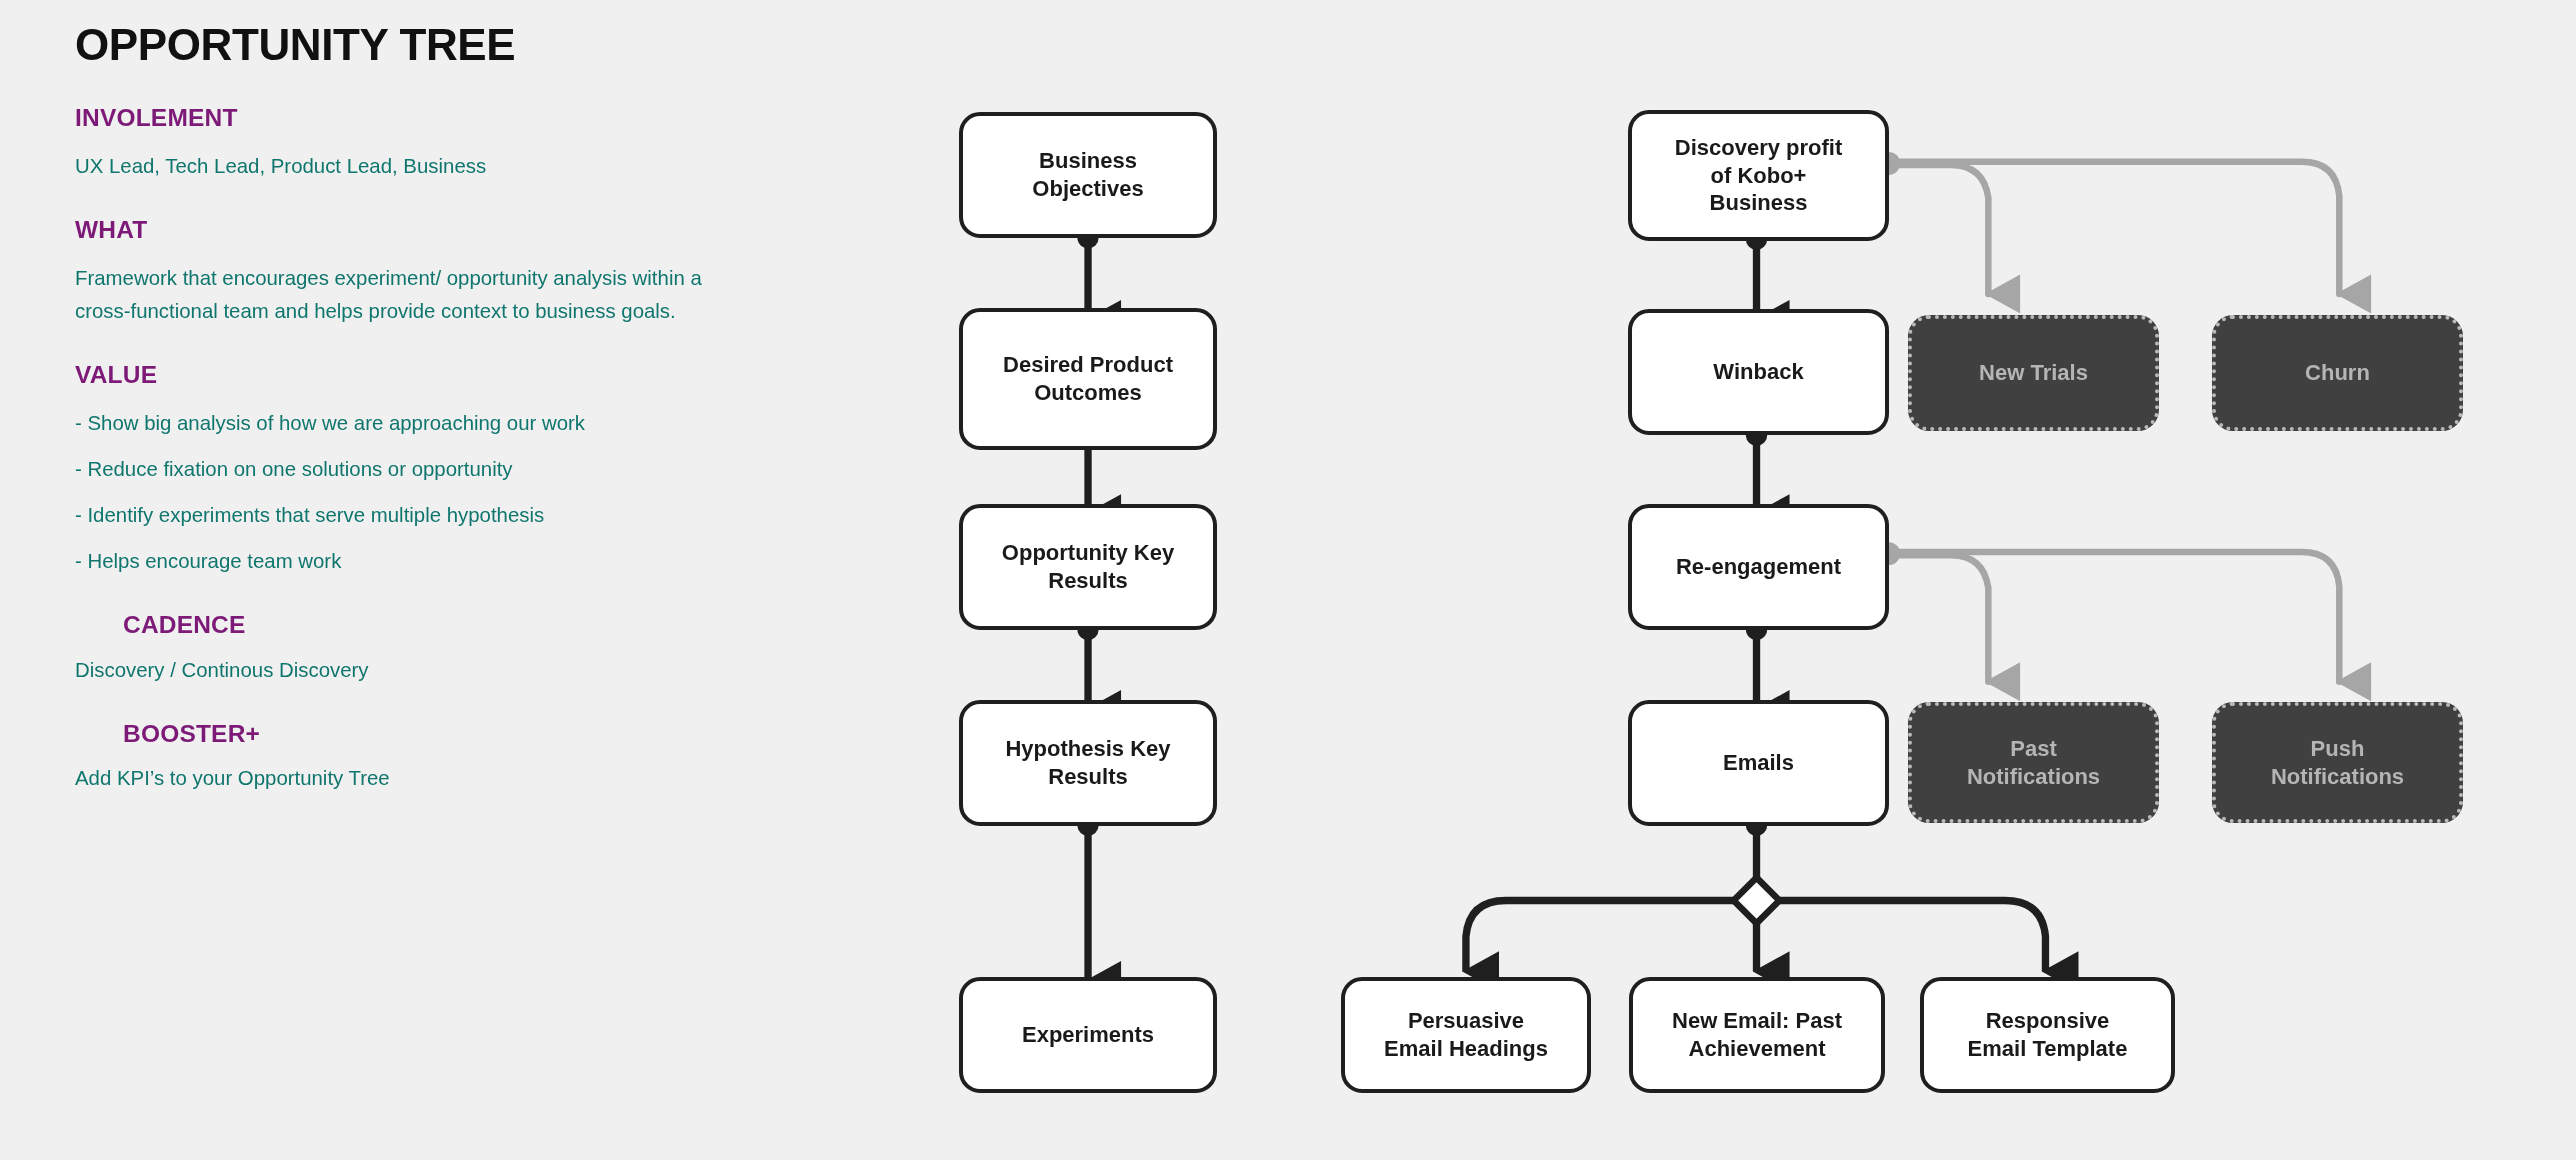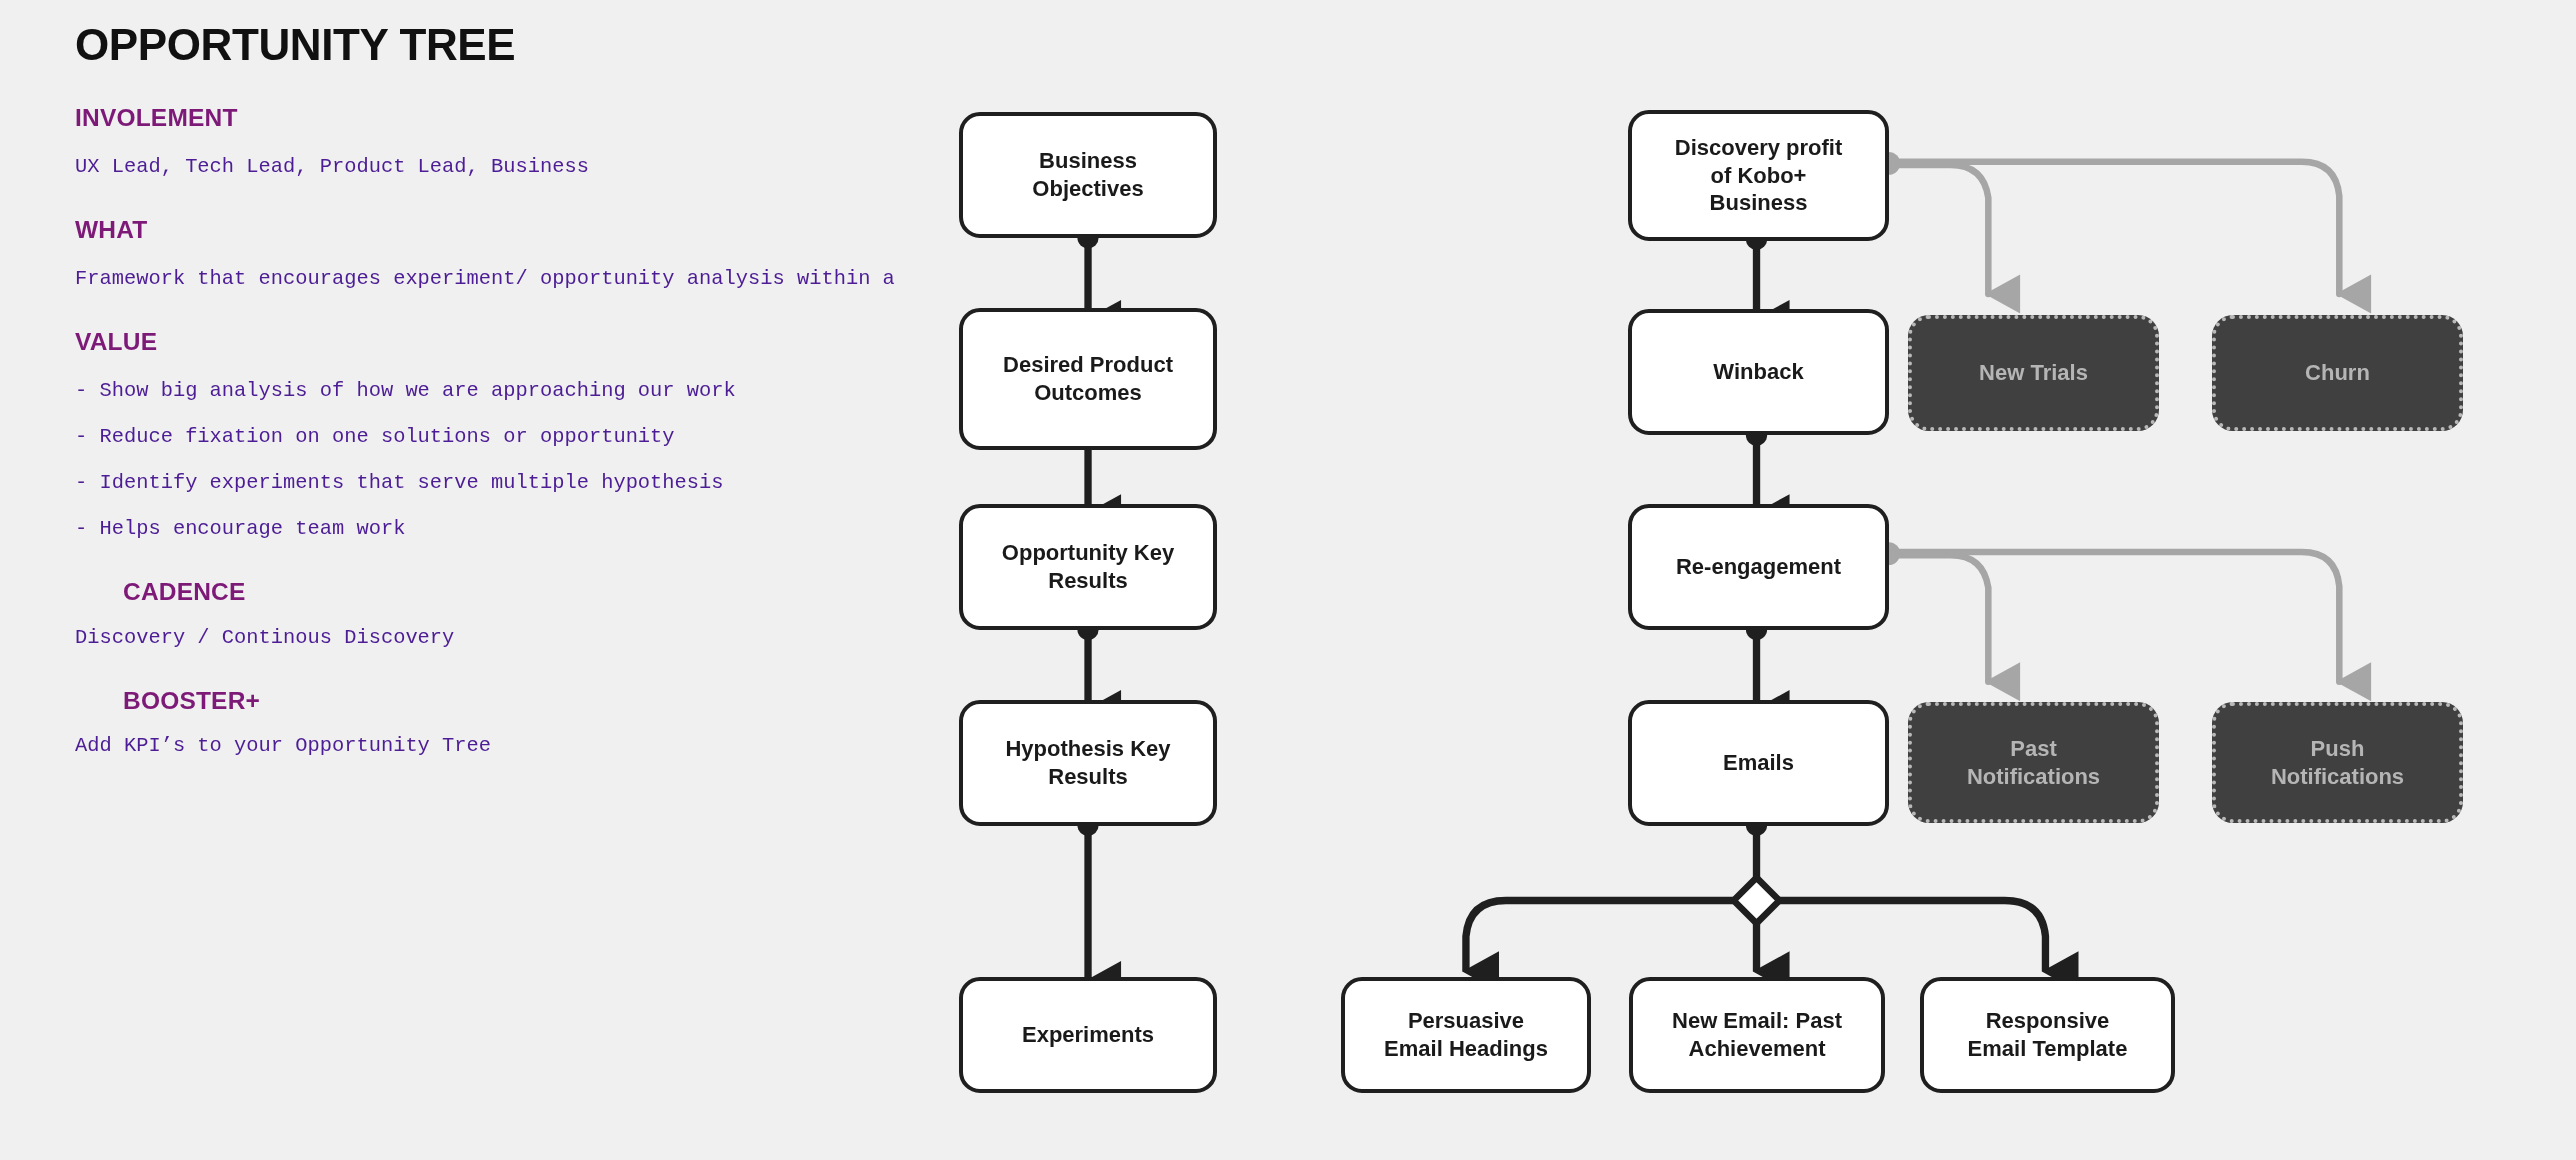--- a/index.html
+++ b/index.html
@@ -36,24 +36,23 @@
   .section-heading {
     font-size: 24.5px;
     font-weight: 700;
     color: #7d1a78;
     margin: 0 0 18px 0;
     letter-spacing: 0.2px;
     line-height: 1.1;
   }
   .section-body {
     font-size: 20.4px;
-    color: #4c1d95;
+    color: #0f766e;
     line-height: 1.62;
     font-weight: 400;
-    font-family: Liberation Mono, monospace;
   }
   .section-body .line { display: block; }
   .bullets .line { margin-bottom: 13px; }
   .bullets .line:last-child { margin-bottom: 0; }
   .section.tight .section-heading { margin-bottom: 14.7px; margin-left: 48px; }
 
   
   #diagram {
     position: absolute;
     left: 0; top: 0;
@@ -108,20 +107,21 @@
       <div class="section-heading">INVOLEMENT</div>
       <div class="section-body">
         <span class="line">UX Lead, Tech Lead, Product Lead, Business</span>
       </div>
     </div>
 
     <div class="section">
       <div class="section-heading">WHAT</div>
       <div class="section-body">
         <span class="line">Framework that encourages experiment/ opportunity analysis within a</span>
+        <span class="line">cross-functional team and helps provide context to business goals.</span>
       </div>
     </div>
 
     <div class="section">
       <div class="section-heading">VALUE</div>
       <div class="section-body bullets">
         <span class="line">- Show big analysis of how we are approaching our work</span>
         <span class="line">- Reduce fixation on one solutions or opportunity</span>
         <span class="line">- Identify experiments that serve multiple hypothesis</span>
         <span class="line">- Helps encourage team work</span>

